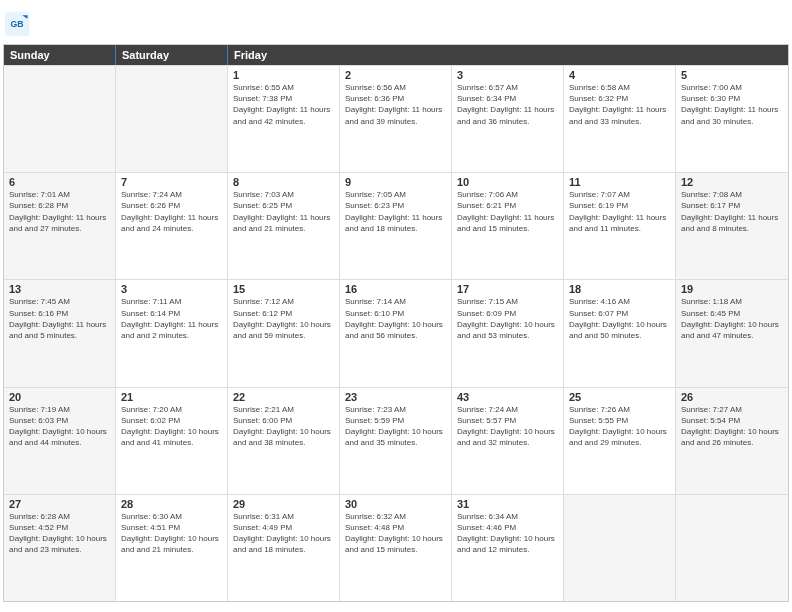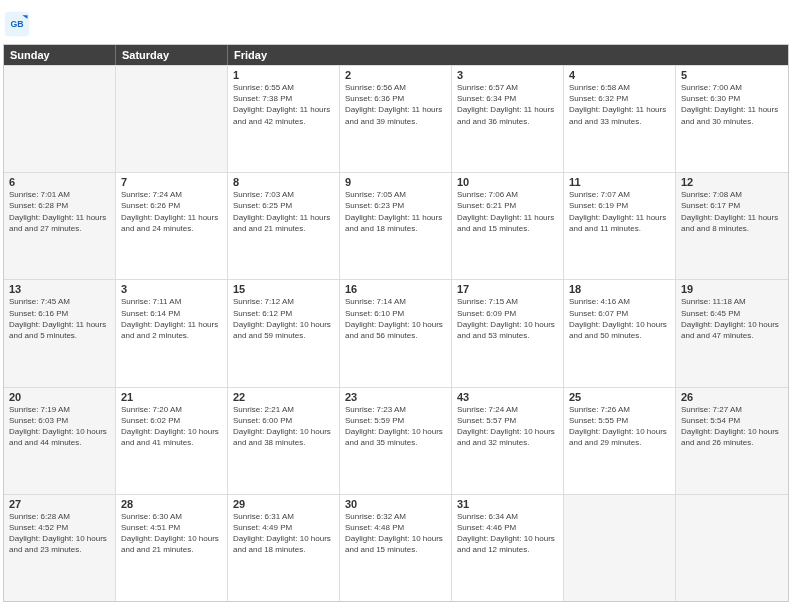--- a/index.html
+++ b/index.html
@@ -250,21 +250,21 @@
             <div class="cell-line" style="white-space: normal; line-height: 1.4;">Daylight: Daylight: 10 hours<br>and and 53 minutes.</div>
           </div>
           <div class="cal-cell">
             <div class="day-num">18</div>
             <div class="cell-line">Sunrise: 4:16 AM</div>
             <div class="cell-line">Sunset: 6:07 PM</div>
             <div class="cell-line" style="white-space: normal; line-height: 1.4;">Daylight: Daylight: 10 hours<br>and and 50 minutes.</div>
           </div>
           <div class="cal-cell shaded">
             <div class="day-num">19</div>
-            <div class="cell-line">Sunrise: 11:18 AM</div>
+            <div class="cell-line">Sunrise: 1:18 AM</div>
             <div class="cell-line">Sunset: 6:45 PM</div>
             <div class="cell-line" style="white-space: normal; line-height: 1.4;">Daylight: Daylight: 10 hours<br>and and 47 minutes.</div>
           </div>
         </div>
         <div class="cal-row">
           <div class="cal-cell shaded">
             <div class="day-num">20</div>
             <div class="cell-line">Sunrise: 7:19 AM</div>
             <div class="cell-line">Sunset: 6:03 PM</div>
             <div class="cell-line" style="white-space: normal; line-height: 1.4;">Daylight: Daylight: 10 hours<br>and and 44 minutes.</div>

